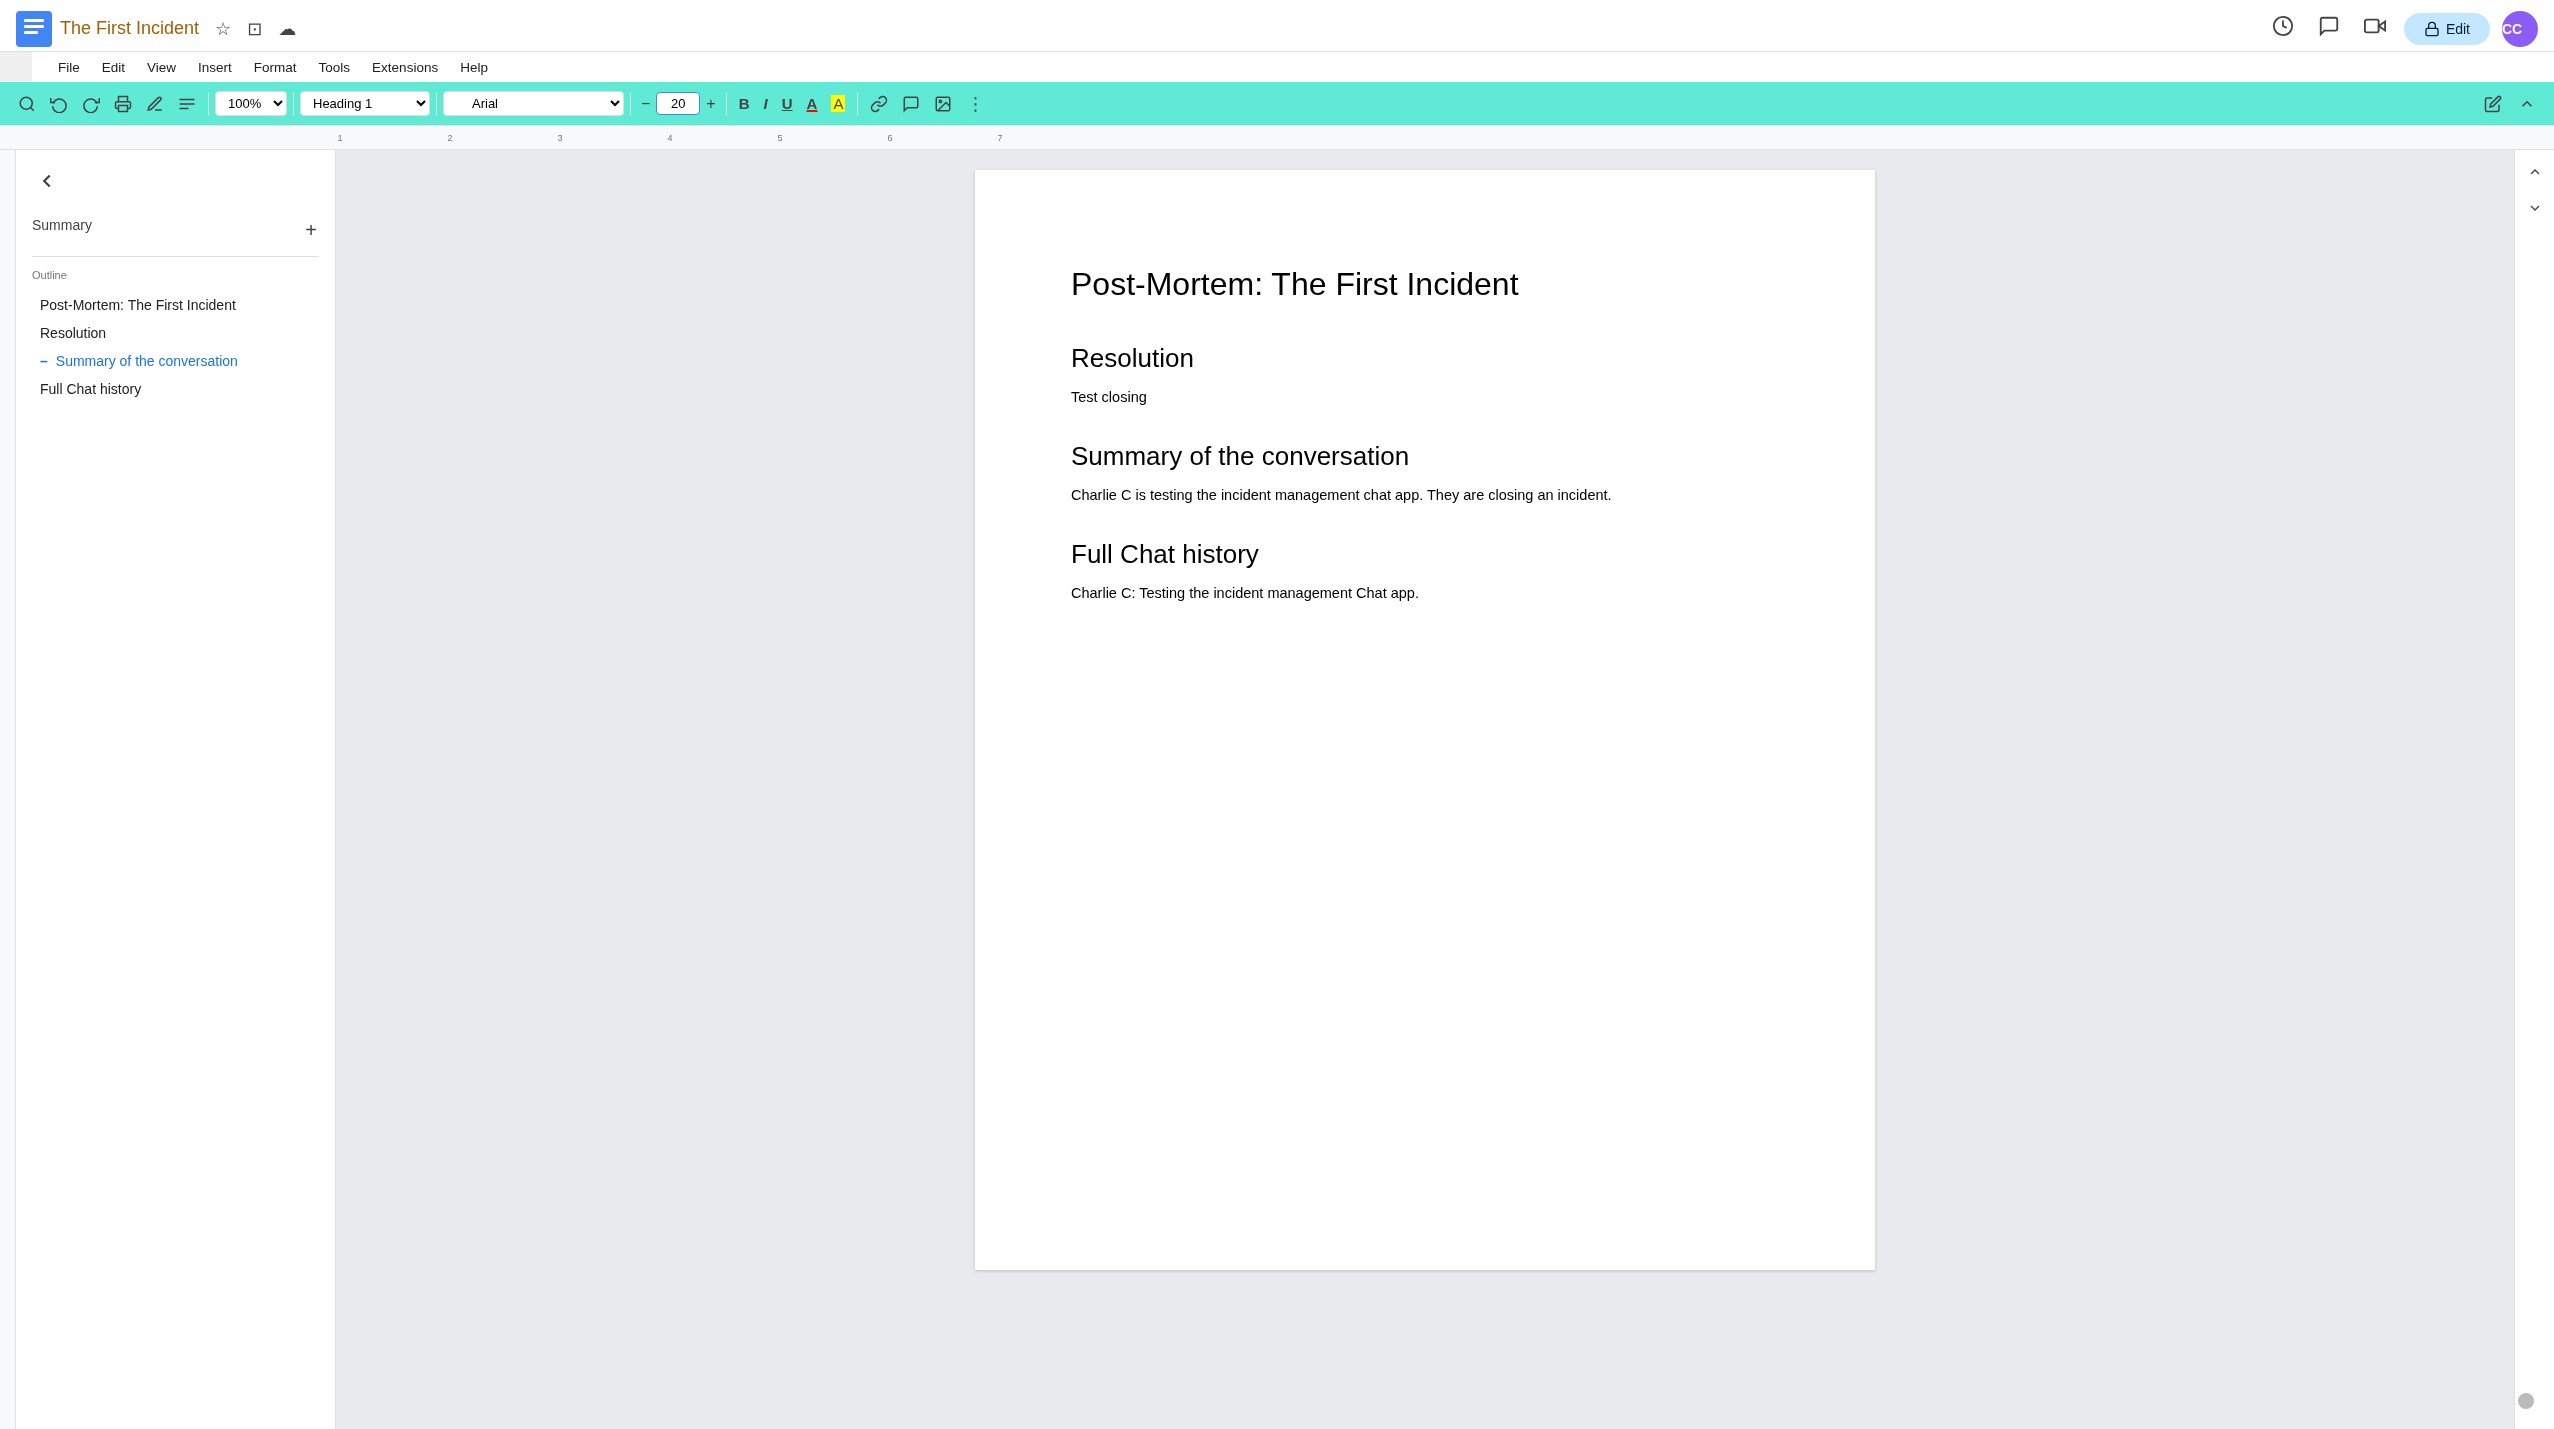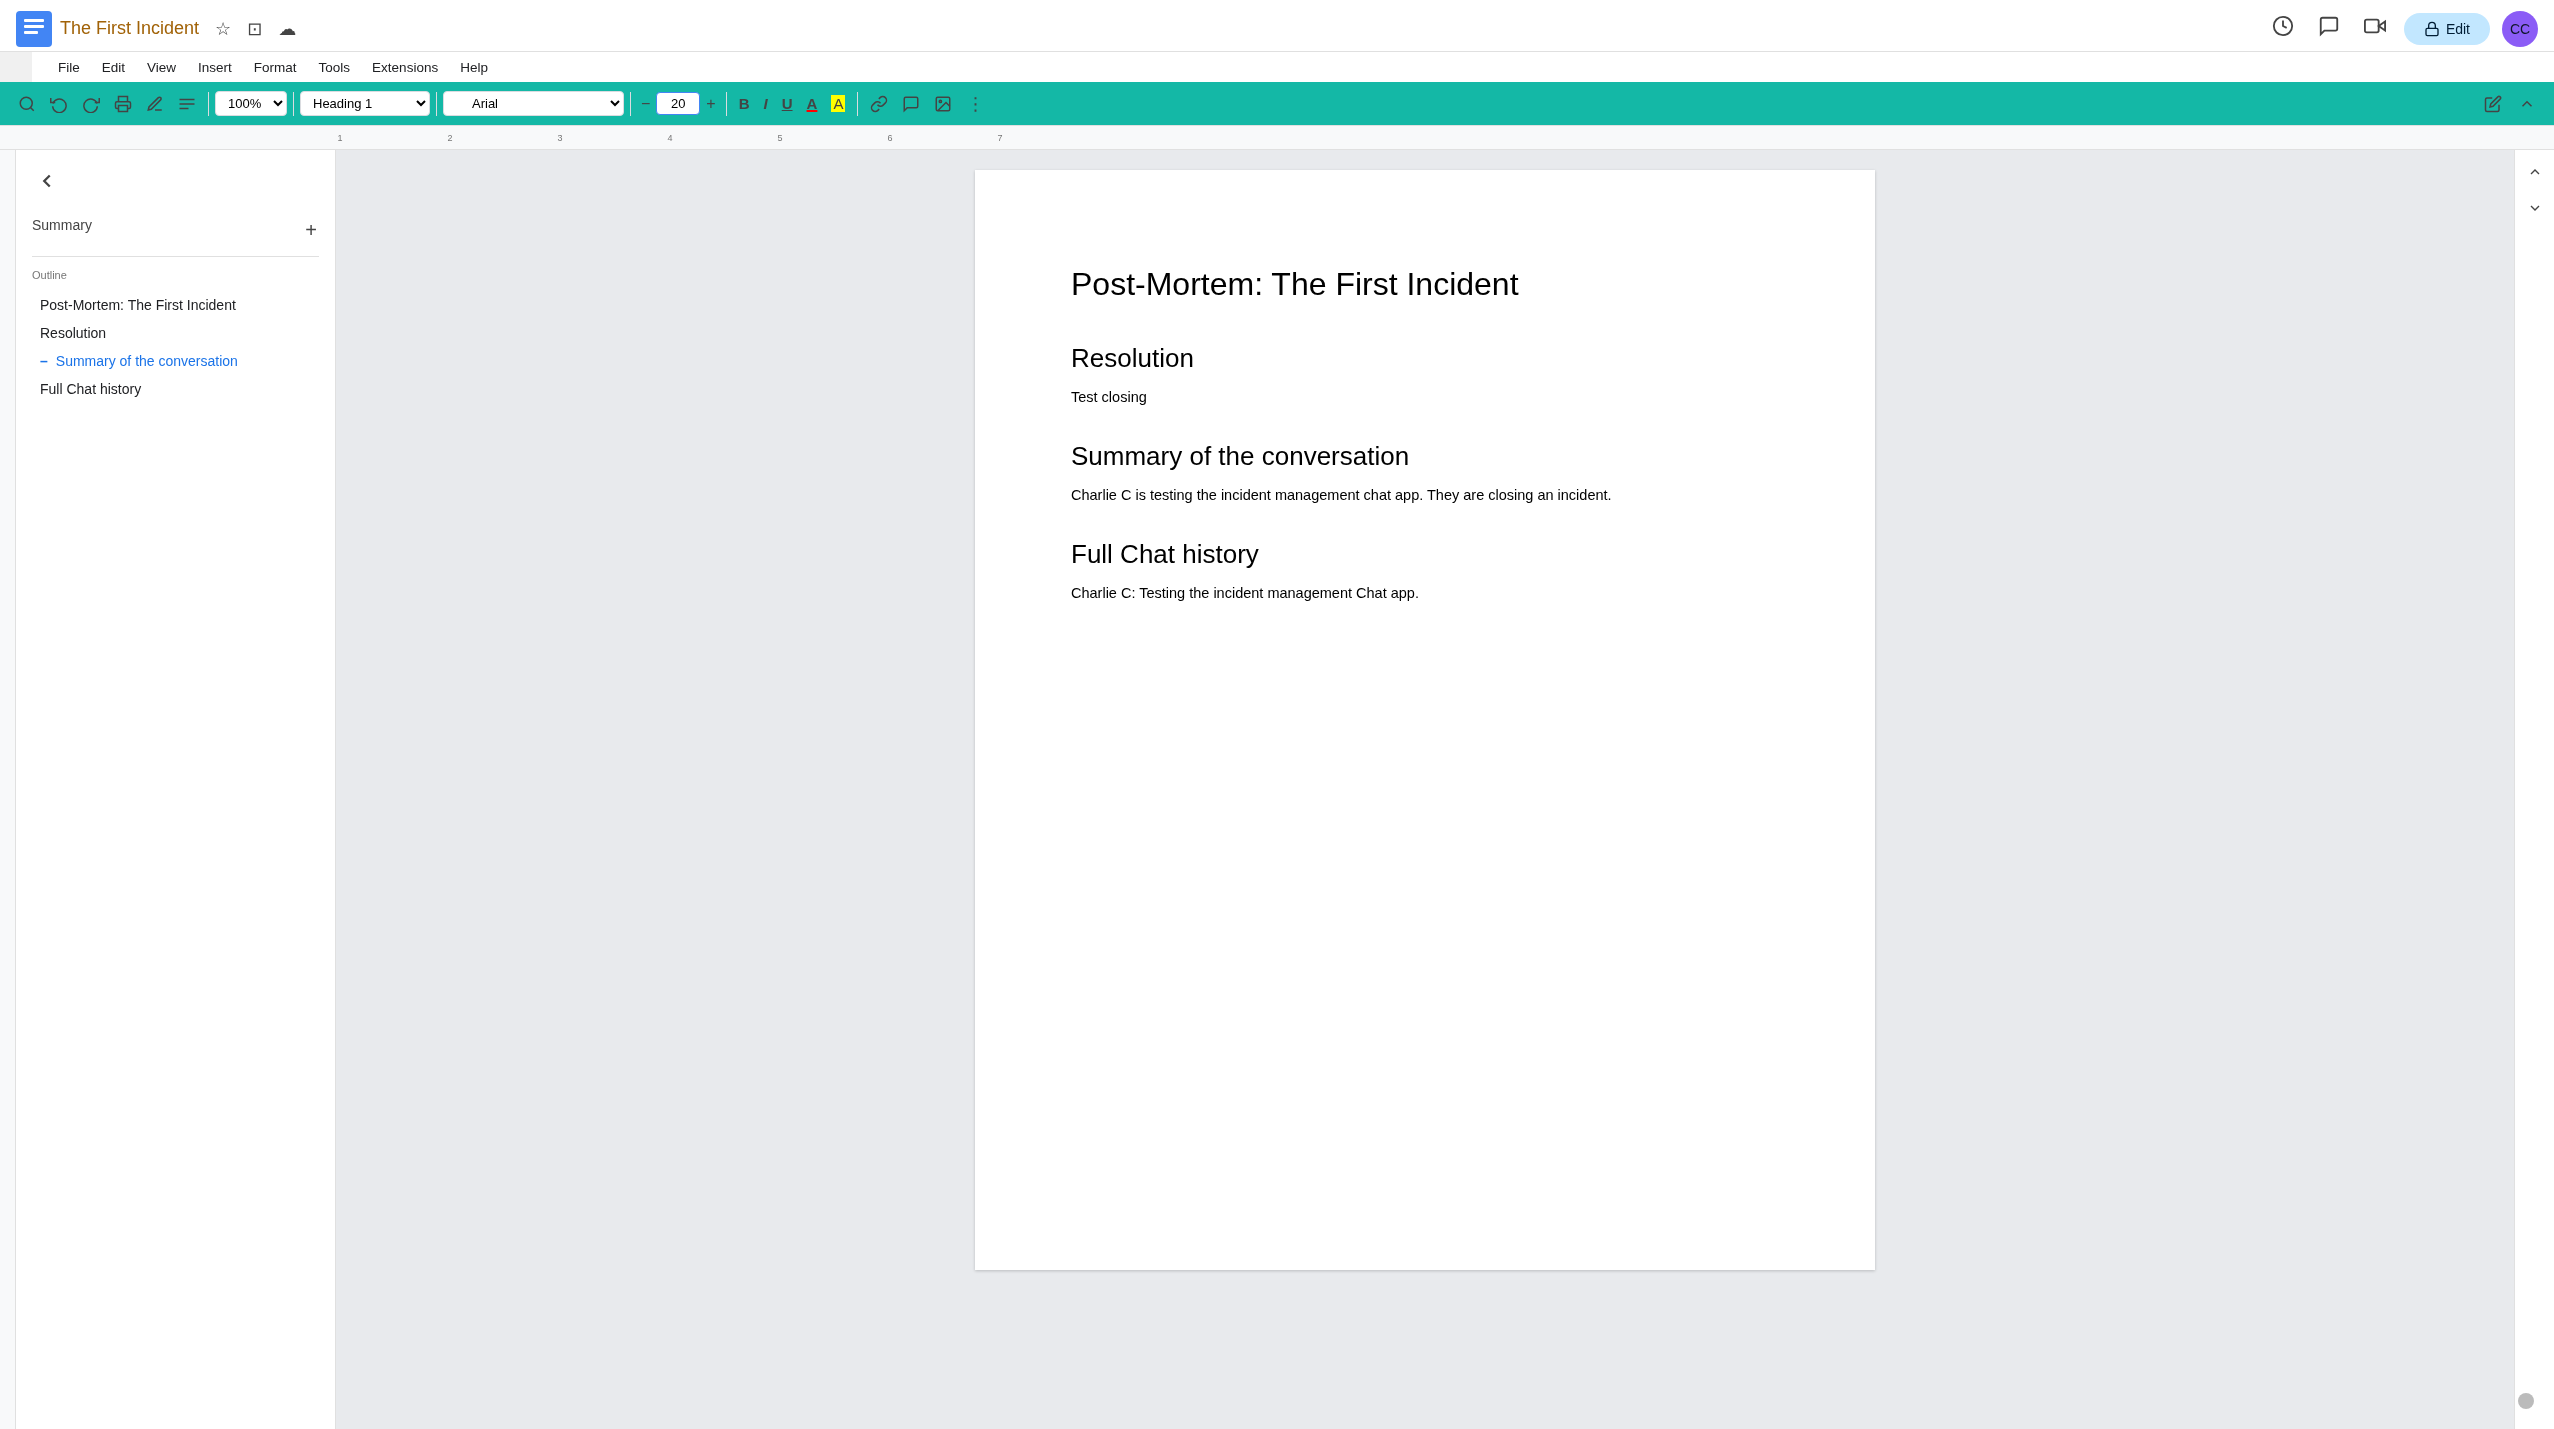--- a/index.html
+++ b/index.html
@@ -25,41 +25,41 @@
       background: none; border: none; cursor: pointer; padding: 6px;
       border-radius: 50%; color: #444; font-size: 20px;
     }
     .share-btn {
       background: #c2e7ff; color: #001d35; border: none; cursor: pointer;
       border-radius: 20px; padding: 8px 20px; font-size: 14px; font-weight: 500;
       display: flex; align-items: center; gap: 6px;
     }
     .avatar {
       width: 36px; height: 36px; border-radius: 50%; background: #8b5cf6;
-      display: flex; align-items: center; justify-content: center;
-      color: #0f172a; font-size: 14px; font-weight: 400; cursor: pointer;
+      display: flex; align-items: center; 
+      color: #fef9c3; font-size: 14px; font-weight: 700; cursor: pointer;
       overflow: hidden;
     }
 
     
     .menu-bar {
       display: flex; align-items: center;
       background: #fff; padding: 2px 16px;
       height: 30px; gap: 2px; margin-left: 32px;
     }
     .menu-item {
       background: none; border: none; cursor: pointer;
       padding: 4px 10px; font-size: 13.5px; color: #202124;
       border-radius: 4px;
     }
 
     
     .toolbar {
       display: flex; align-items: center;
-      background: #14b8a6; padding: 4px 12px;
+      background: #5eead4; padding: 4px 12px;
       height: 44px; gap: 2px;
       border-bottom: 1px solid #e0e0e0;
     }
     .toolbar-btn {
       background: none; border: none; cursor: pointer;
       padding: 5px 6px; border-radius: 4px; font-size: 16px; color: #444;
       display: flex; align-items: center;
     }
     .toolbar-divider { width: 1px; height: 24px; background: #dadce0; margin: 0 4px; }
     .zoom-selector {

